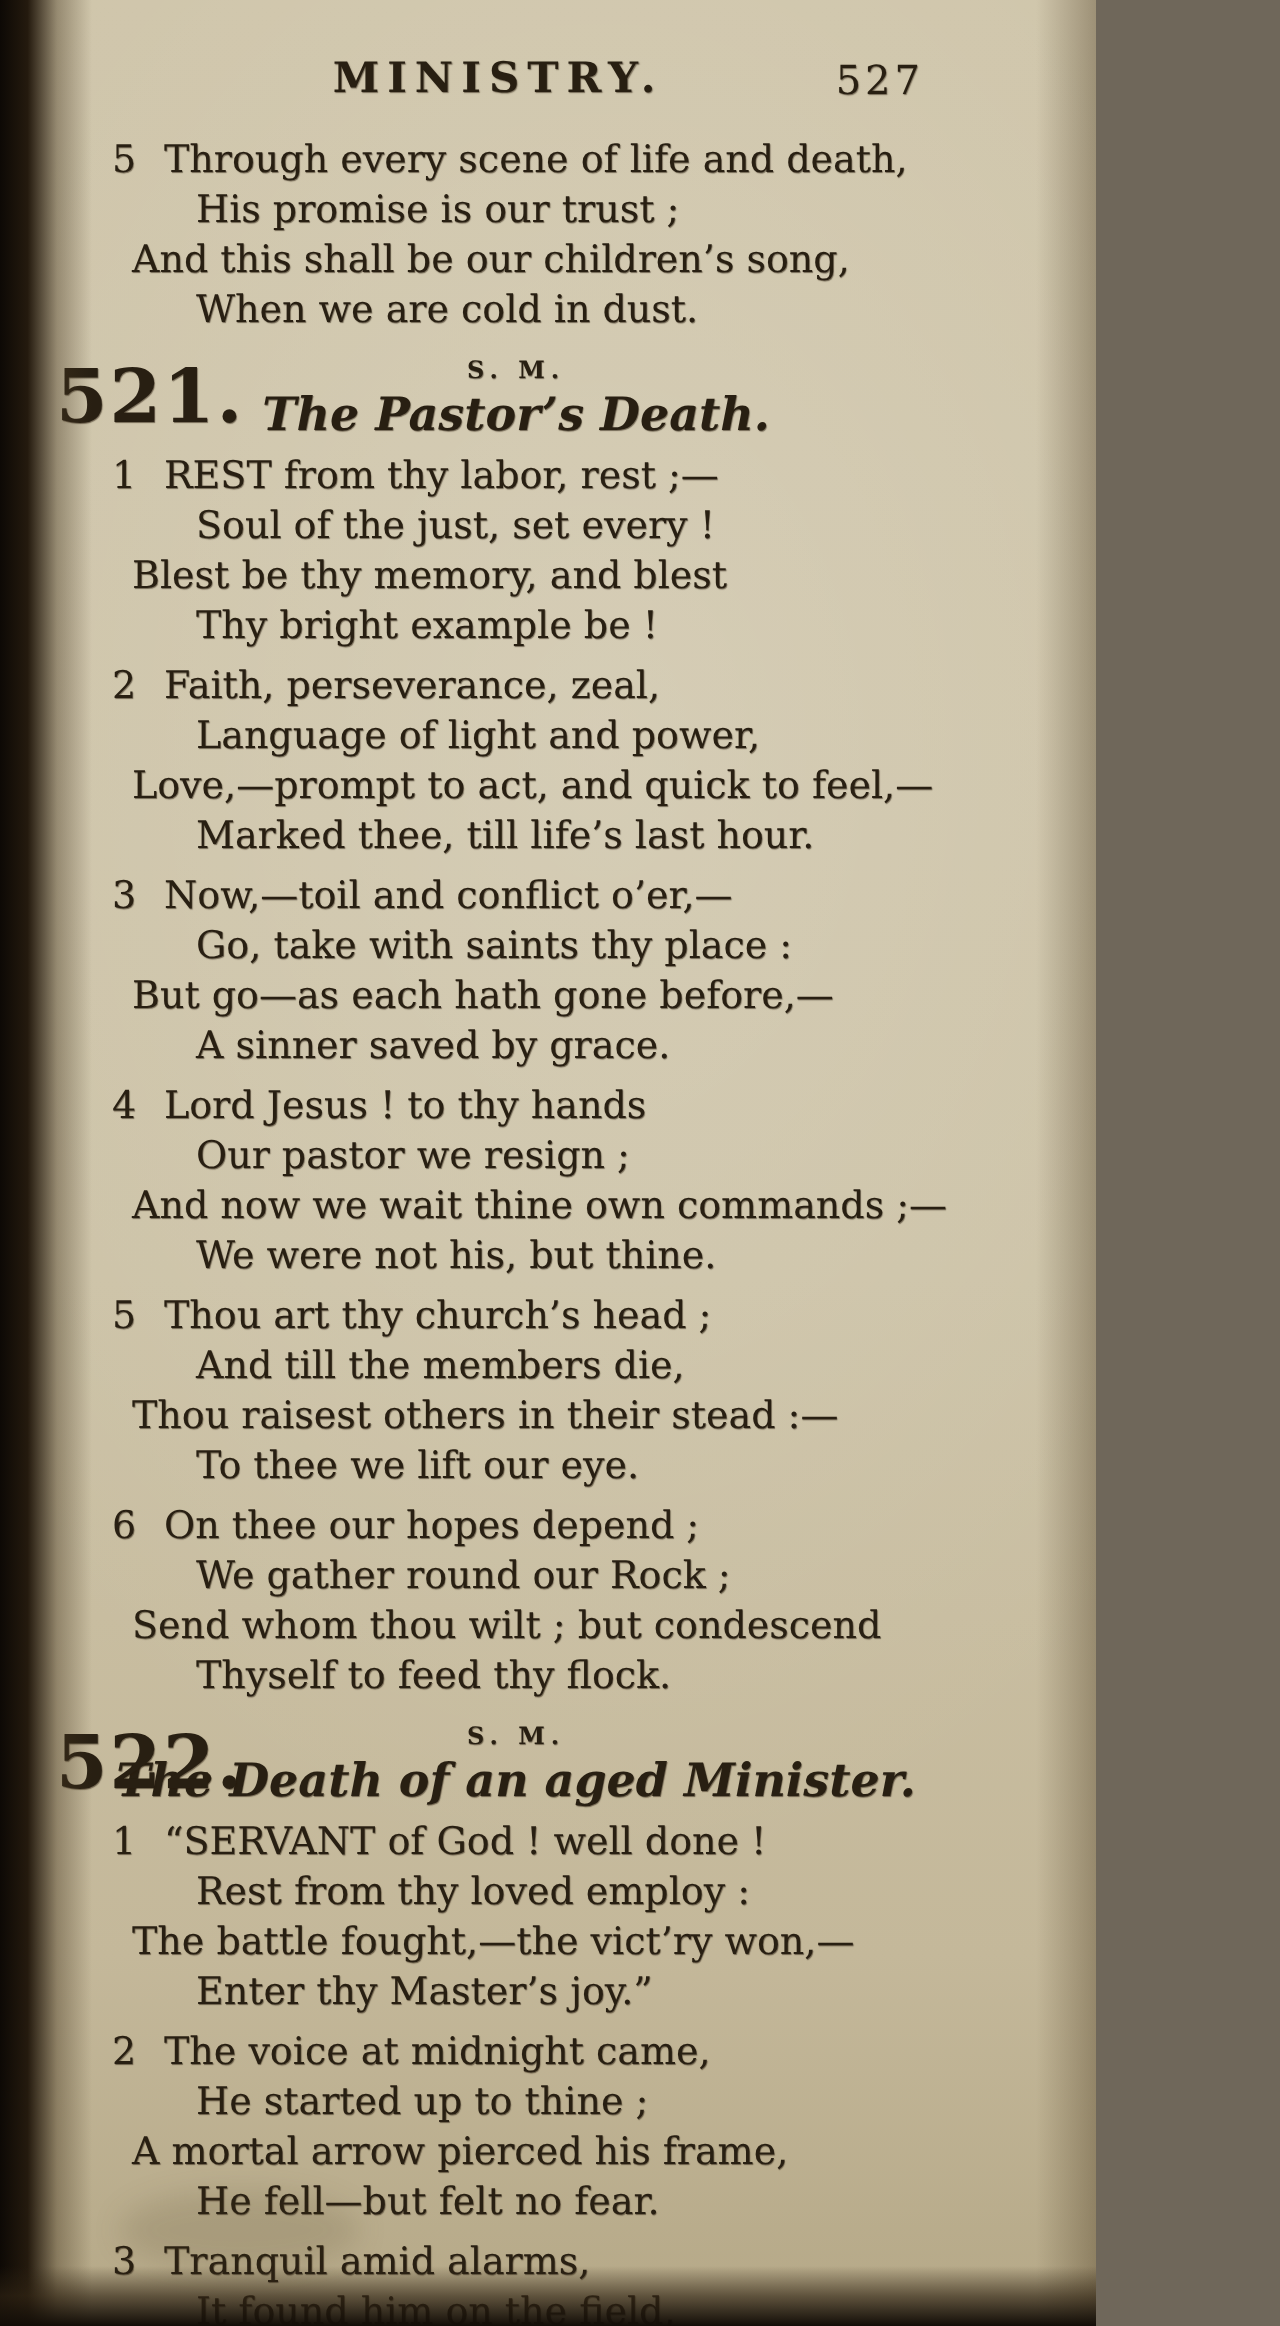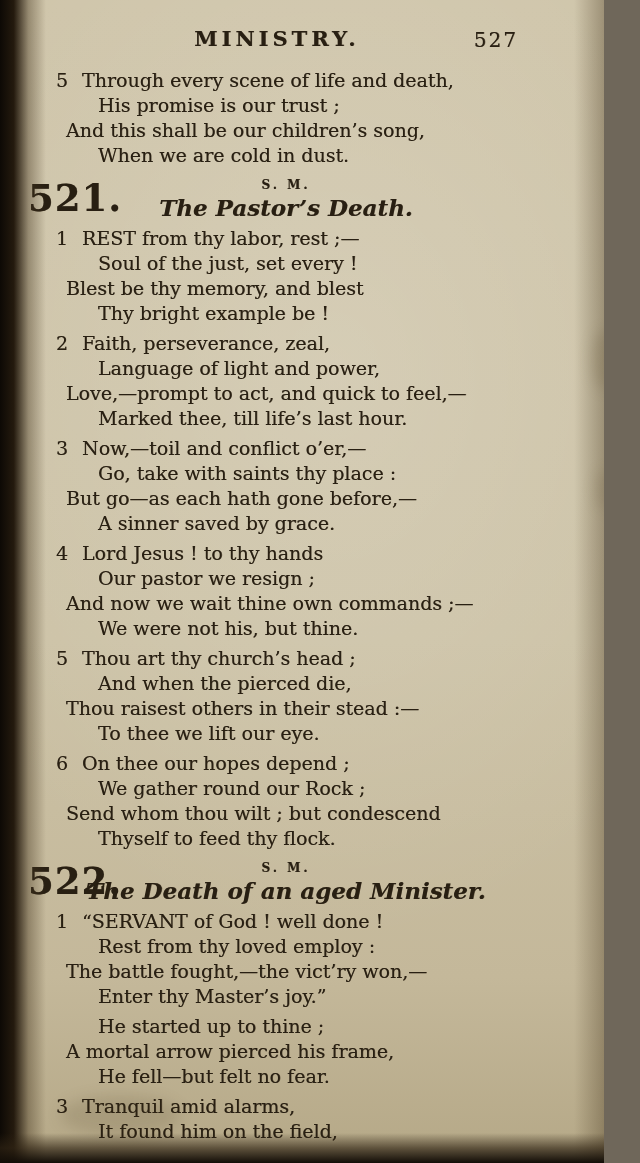--- a/index.html
+++ b/index.html
@@ -1,21 +1,21 @@
 <!DOCTYPE html>
 <html><head>
 <meta charset="utf-8">
 <style>
   * { margin:0; padding:0; box-sizing:border-box; }
   html, body { background:#6f675a; }
   body { width:640px; }
 
   .page {
     position:relative;
-    width:604px; height:1163px;
+    width:548px; height:1163px;
     overflow:hidden;
     background:
       radial-gradient(ellipse 120% 80% at 55% 32%, rgba(255,255,255,0.16), rgba(0,0,0,0) 62%),
       linear-gradient(180deg, #cfc5aa 0%, #ccc2a6 55%, #c4b89a 84%, #b5a887 100%);
     background-color:#c9bfa3;
     font-family:"DejaVu Serif","Liberation Serif",serif;
     color:#281f12;
   }
 
   
@@ -110,21 +110,21 @@
           <div class="line l3"><span>A sinner saved by grace.</span></div>
         </div>
         <div class="verse">
           <div class="line l0"><span class="vnum">4</span><span>Lord Jesus ! to thy hands</span></div>
           <div class="line l1"><span>Our pastor we resign ;</span></div>
           <div class="line l2"><span>And now we wait thine own commands ;—</span></div>
           <div class="line l3"><span>We were not his, but thine.</span></div>
         </div>
         <div class="verse">
           <div class="line l0"><span class="vnum">5</span><span>Thou art thy church’s head ;</span></div>
-          <div class="line l1"><span>And when the pierced die,</span></div>
+          <div class="line l1"><span>And till the members die,</span></div>
           <div class="line l2"><span>Thou raisest others in their stead :—</span></div>
           <div class="line l3"><span>To thee we lift our eye.</span></div>
         </div>
         <div class="verse">
           <div class="line l0"><span class="vnum">6</span><span>On thee our hopes depend ;</span></div>
           <div class="line l1"><span>We gather round our Rock ;</span></div>
           <div class="line l2"><span>Send whom thou wilt ; but condescend</span></div>
           <div class="line l3"><span>Thyself to feed thy flock.</span></div>
         </div>
         <div class="hymn-head">
@@ -134,20 +134,21 @@
             <div class="hymn-title">The Death of an aged Minister.</div>
           </div>
         </div>
         <div class="verse">
           <div class="line l0"><span class="vnum">1</span><span>“SERVANT of God ! well done !</span></div>
           <div class="line l1"><span>Rest from thy loved employ :</span></div>
           <div class="line l2"><span>The battle fought,—the vict’ry won,—</span></div>
           <div class="line l3"><span>Enter thy Master’s joy.”</span></div>
         </div>
         <div class="verse">
+          <div class="line l0"><span class="vnum">2</span><span>The voice at midnight came,</span></div>
           <div class="line l1"><span>He started up to thine ;</span></div>
           <div class="line l2"><span>A mortal arrow pierced his frame,</span></div>
           <div class="line l3"><span>He fell—but felt no fear.</span></div>
         </div>
         <div class="verse">
           <div class="line l0"><span class="vnum">3</span><span>Tranquil amid alarms,</span></div>
           <div class="line l1"><span>It found him on the field,</span></div>
         </div>
       </main>
   </div>

